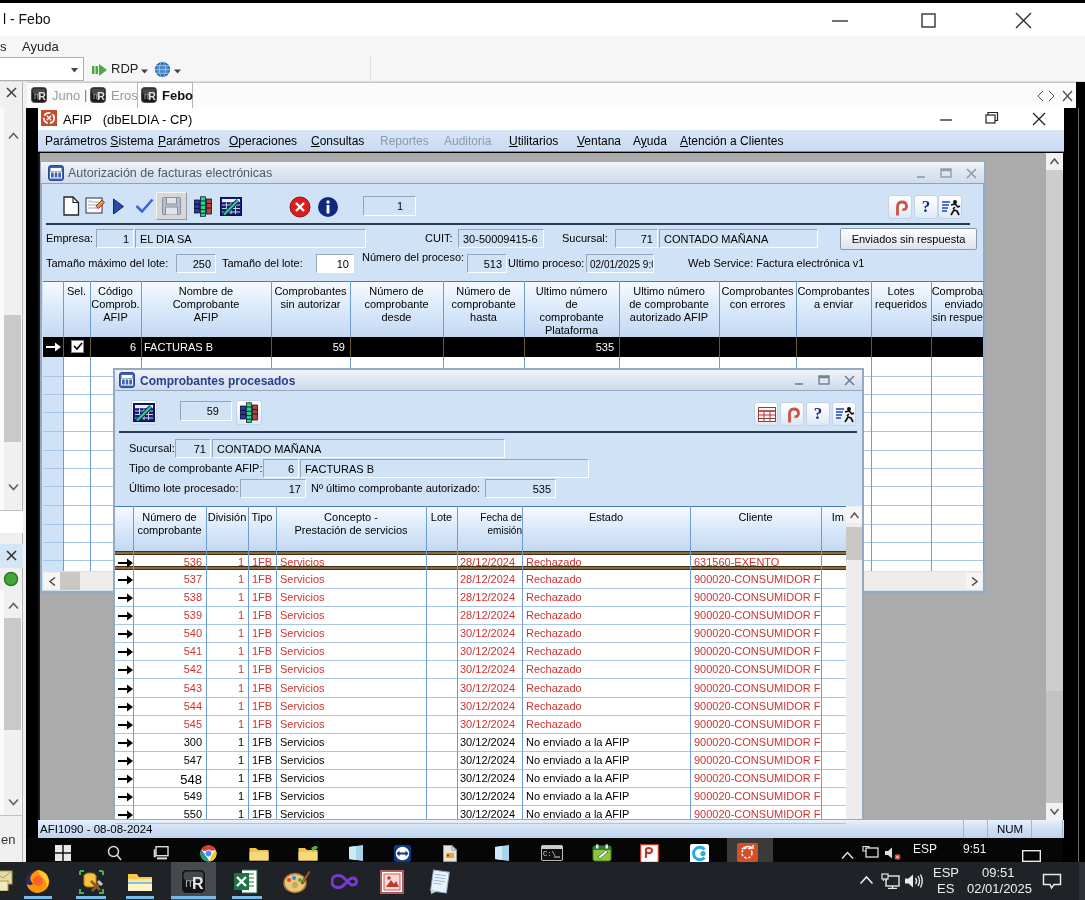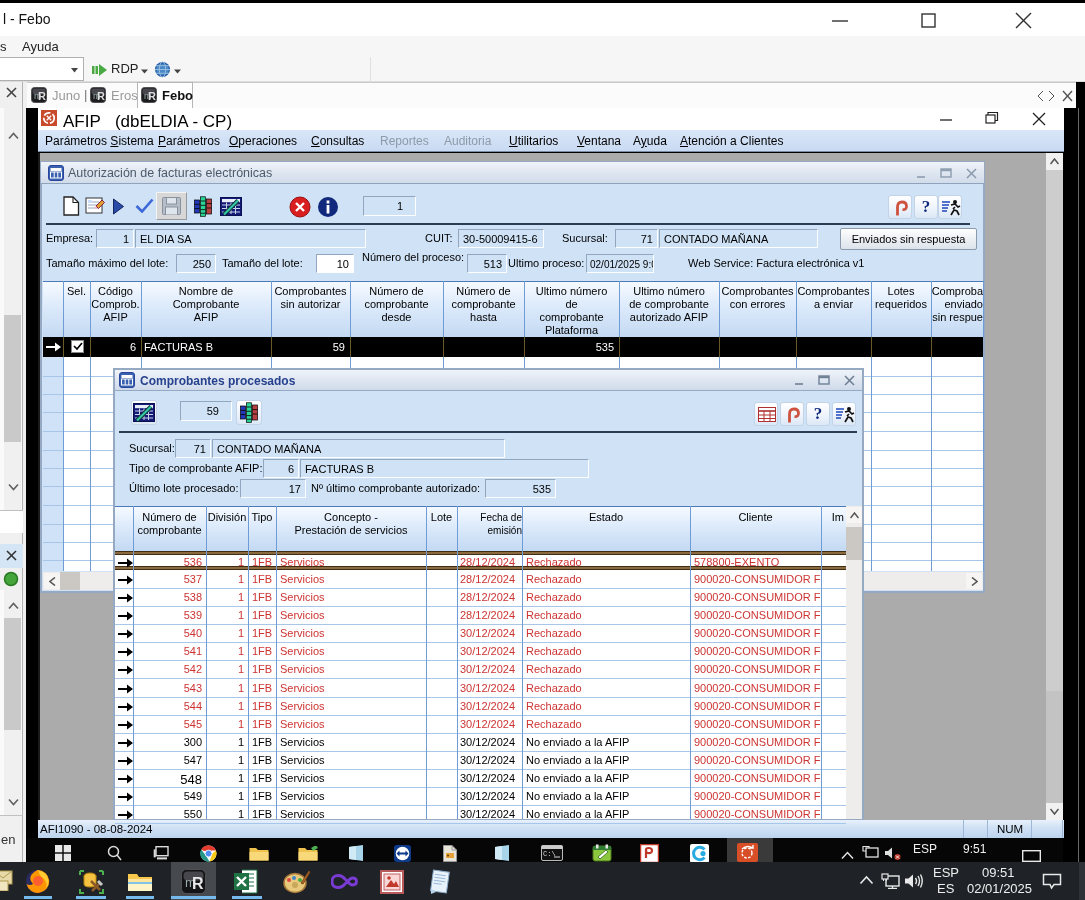--- a/index.html
+++ b/index.html
@@ -127,21 +127,21 @@
     <span class="a" style="left:1px;top:750px;font-size:13px;color:#333">en</span>
   </div>
 <div class="a" style="left:26px;top:108px;width:1059px;height:754px;background:#000"></div>
 <div class="a" style="left:1078px;top:108px;width:1px;height:754px;background:#6a6a6a"></div>
 <div class="a" style="left:38px;top:108px;width:1026px;height:22px;background:#fff">
     <svg class="a" style="left:3px;top:2px" width="16" height="16" viewBox="0 0 16 16">
       <rect x="0" y="0" width="16" height="16" fill="#c84b2b"></rect>
       <circle cx="8" cy="8" r="5.2" fill="none" stroke="#fff" stroke-width="1.7" stroke-dasharray="7 2.2"></circle>
       <path d="M5.8 5.8 L10.2 10.2 M10.2 5.8 L5.8 10.2" stroke="#fff" stroke-width="1.3"></path>
     </svg>
-    <span class="a" style="left:25px;top:4px;font-size:17px;color:#000">AFIP&nbsp;&nbsp;&nbsp;(dbELDIA - CP)</span>
+    <span class="a" style="left:25px;top:4px;font-size:13px;color:#000">AFIP&nbsp;&nbsp;&nbsp;(dbELDIA - CP)</span>
     <svg class="a" style="left:898px;top:2px" width="120" height="18" viewBox="0 0 120 18">
       <line x1="4" y1="10" x2="16" y2="10" stroke="#222" stroke-width="1.3"></line>
       <rect x="50" y="5" width="9" height="8" fill="none" stroke="#222" stroke-width="1.2"></rect>
       <path d="M52 5 L52 2.5 L61.5 2.5 L61.5 10.5 L59 10.5" fill="none" stroke="#222" stroke-width="1.2"></path>
       <line x1="97" y1="3" x2="109" y2="15" stroke="#222" stroke-width="1.3"></line>
       <line x1="109" y1="3" x2="97" y2="15" stroke="#222" stroke-width="1.3"></line>
     </svg>
   </div>
 <div class="a" style="left:38px;top:130px;width:1026px;height:22px;background:linear-gradient(#d9e6f8,#c8daf2);border-bottom:1px solid #7a8ba3;font-size:12px">
     <span class="a" style="left:7px;top:4px;color:#000">Parámetros <span style="text-decoration:underline">S</span>istema</span>
@@ -518,21 +518,21 @@
 <div class="a" style="left:115px;top:566px;width:731px;height:4px;background:#8a6a3e;border-top:1.5px solid #3f2d16;border-bottom:1.5px solid #3f2d16"></div>
 <svg class="a" style="left:117px;top:557px" width="17" height="12">
     <path d="M1 5 L10 5 L10 1.5 L16 6 L10 10.5 L10 7 L1 7 Z" fill="#000"></path>
   </svg>
 <div class="a" style="left:136px;top:556px;width:66px;text-align:right;font-size:11px;color:#cc3432">536</div>
 <div class="a" style="left:206px;top:556px;width:38px;text-align:right;font-size:11px;color:#cc3432">1</div>
 <div class="a" style="left:252px;top:556px;font-size:11px;color:#cc3432">1FB</div>
 <div class="a" style="left:280px;top:556px;font-size:11px;color:#cc3432">Servicios</div>
 <div class="a" style="left:460px;top:556px;font-size:11px;color:#cc3432">28/12/2024</div>
 <div class="a" style="left:526px;top:556px;font-size:11px;color:#cc3432">Rechazado</div>
-<div class="a" style="left:694px;top:556px;width:127px;overflow:hidden;white-space:nowrap;font-size:11px;color:#cc3432">578800-EXENTO</div>
+<div class="a" style="left:694px;top:556px;width:127px;overflow:hidden;white-space:nowrap;font-size:11px;color:#cc3432">631560-EXENTO</div>
 <svg class="a" style="left:117px;top:574px" width="17" height="12">
     <path d="M1 5 L10 5 L10 1.5 L16 6 L10 10.5 L10 7 L1 7 Z" fill="#000"></path>
   </svg>
 <div class="a" style="left:136px;top:573px;width:66px;text-align:right;font-size:11px;color:#cc3432">537</div>
 <div class="a" style="left:206px;top:573px;width:38px;text-align:right;font-size:11px;color:#cc3432">1</div>
 <div class="a" style="left:252px;top:573px;font-size:11px;color:#cc3432">1FB</div>
 <div class="a" style="left:280px;top:573px;font-size:11px;color:#cc3432">Servicios</div>
 <div class="a" style="left:460px;top:573px;font-size:11px;color:#cc3432">28/12/2024</div>
 <div class="a" style="left:526px;top:573px;font-size:11px;color:#cc3432">Rechazado</div>
 <div class="a" style="left:694px;top:573px;width:127px;overflow:hidden;white-space:nowrap;font-size:11px;color:#cc3432">900020-CONSUMIDOR FI</div>

